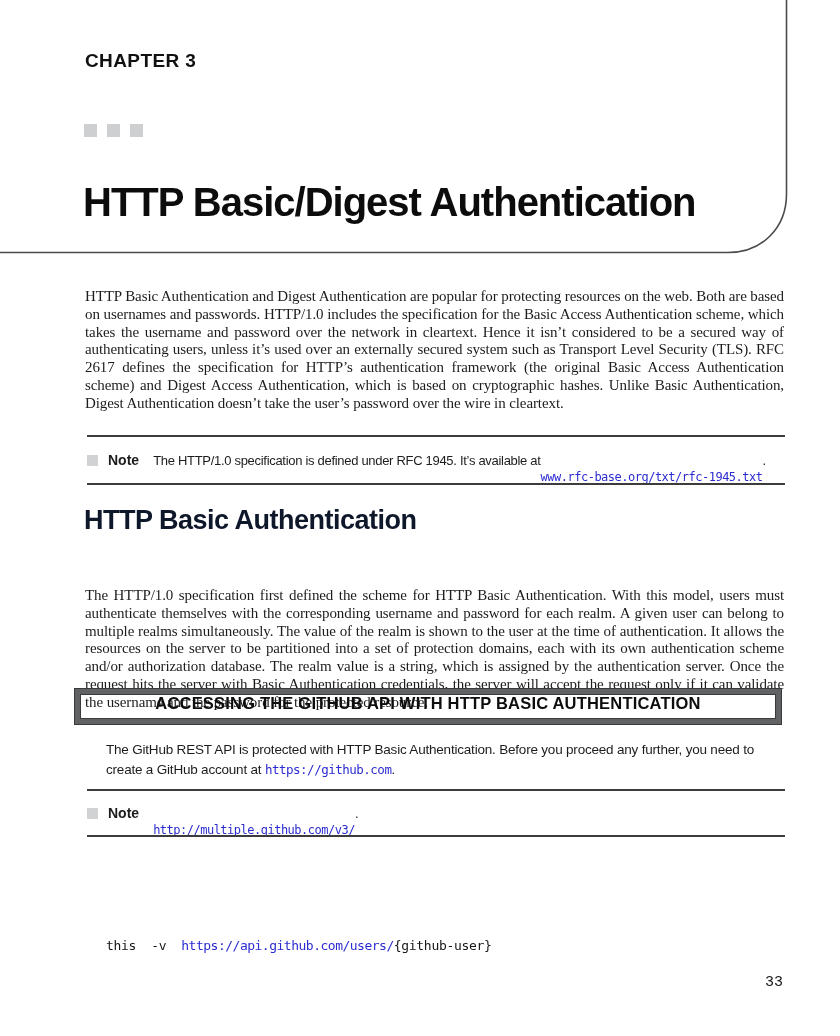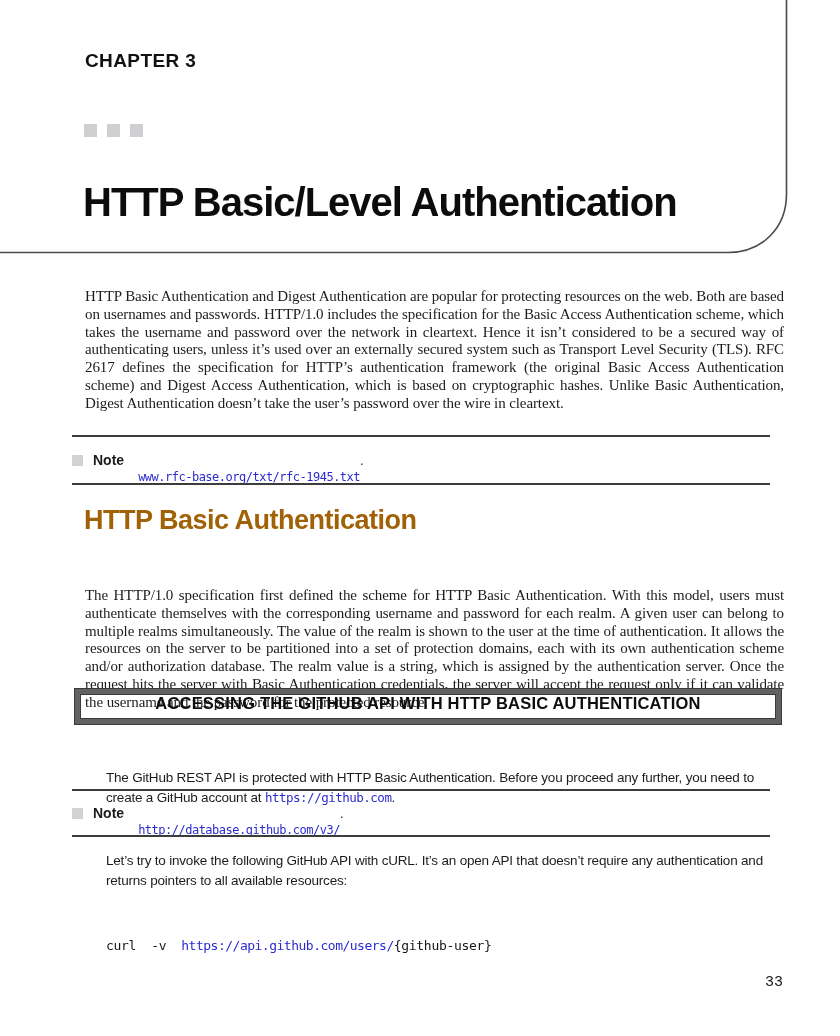--- a/index.html
+++ b/index.html
@@ -26,21 +26,21 @@
 
   .body-para {
     left:85px; width:699px;
     font-size:15px; line-height:17.8px; letter-spacing:-0.1px;
     text-align:justify; color:#1c1c1c;
   }
   .para-intro { top:288px; }
   .para-basic { top:587px; }
 
   .note {
-    left:72px; width:698px;
+    left:87px; width:698px;
     border-top:2px solid var(--rule-gray,#3c3c3c);
     border-bottom:2px solid var(--rule-gray,#3c3c3c);
     display:flex; align-items:center;
     font-family:"Liberation Sans", sans-serif; font-size:13px;
     letter-spacing:-0.3px; color:#1c1c1c; white-space:nowrap; overflow:hidden;
   }
   .note-1 { top:435px; height:46px; }
   .note-2 { top:789px; height:44px; }
   .note-icon { width:11px; height:11px; background:#d0d2d3; flex:0 0 auto; margin-right:10px; }
   .note-label { font-weight:bold; font-size:14px; letter-spacing:0; margin-right:14px; }
@@ -48,38 +48,38 @@
   .mono-link {
     font-family:"DejaVu Sans Mono","Liberation Mono", monospace;
     font-size:12px; letter-spacing:-0.5px; color:var(--link-blue,#2b2bd0);
     text-decoration:none;
     margin-top:33px;
   }
 
   .section-heading {
     left:84px; top:505px;
     font-family:"Liberation Sans", sans-serif; font-weight:bold;
-    font-size:27px; letter-spacing:-0.5px; color:#a16207; white-space:nowrap;
+    font-size:27px; letter-spacing:-0.5px; color:#0f172a; white-space:nowrap;
   }
 
   .sidebar-box {
     left:75px; top:689px; width:696px; height:25px;
     border:5px solid #616264;
     box-shadow: 0 0 0 1px #3a3a3a, inset 0 0 0 1px #3a3a3a;
     display:flex; align-items:flex-start; justify-content:center;
     font-family:"Liberation Sans", sans-serif; font-weight:bold;
     font-size:16.5px; letter-spacing:.2px; color:#0d0d0d; white-space:nowrap;
   }
 
   .sidebar-para {
     left:106px; width:664px;
     font-family:"Liberation Sans", sans-serif; font-size:13.5px;
     line-height:19.5px; letter-spacing:-0.2px; color:#1c1c1c;
   }
-  .sidebar-para-1 { top:768px; }
+  .sidebar-para-1 { top:740px; }
   .sidebar-para-2 { top:851px; }
   .sidebar-para .mono-link { font-size:12.5px; }
 
   .code-block {
     left:106px; top:902px; width:660px;
     font-family:"DejaVu Sans Mono","Liberation Mono", monospace;
     font-size:13px; line-height:17.5px; letter-spacing:-0.3px;
     color:#161616; white-space:pre;
   }
   .code-gap { height:17px; }
@@ -96,58 +96,58 @@
 <div class="page">
 
   <div class="abs chapter-label">CHAPTER 3</div>
 
   <div class="abs squares">
     <div class="sq"></div>
     <div class="sq"></div>
     <div class="sq"></div>
   </div>
 
-  <h1 class="abs chapter-title" style="margin:0;">HTTP Basic/Level Authentication</h1>
+  <h1 class="abs chapter-title" style="margin:0;">HTTP Basic/Digest Authentication</h1>
 
   <svg class="abs curve-svg" width="840" height="260" viewBox="0 0 840 260">
     <path d="M 0 252.5 L 728 252.5 C 762 252.5 786.5 228 786.5 194 L 786.5 0" fill="none" stroke="#4a4a4a" stroke-width="1.6"></path>
   </svg>
 
   <p class="abs body-para para-intro" style="margin:0;">HTTP Basic Authentication and Digest Authentication are popular for protecting resources on the web. Both are based on usernames and passwords. HTTP/1.0 includes the specification for the Basic Access Authentication scheme, which takes the username and password over the network in cleartext. Hence it isn’t considered to be a secured way of authenticating users, unless it’s used over an externally secured system such as Transport Level Security (TLS). RFC 2617 defines the specification for HTTP’s authentication framework (the original Basic Access Authentication scheme) and Digest Access Authentication, which is based on cryptographic hashes. Unlike Basic Authentication, Digest Authentication doesn’t take the user’s password over the wire in cleartext.</p>
 
   <div class="abs note note-1">
     <span class="note-icon"></span>
     <span class="note-label">Note</span>
+    <span>The HTTP/1.0 specification is defined under RFC 1945. It’s available at </span>
     <a class="mono-link">www.rfc-base.org/txt/rfc-1945.txt</a>
     <span>.</span>
   </div>
 
   <h2 class="abs section-heading" style="margin:0;">HTTP Basic Authentication</h2>
 
   <p class="abs body-para para-basic" style="margin:0;">The HTTP/1.0 specification first defined the scheme for HTTP Basic Authentication. With this model, users must authenticate themselves with the corresponding username and password for each realm. A given user can belong to multiple realms simultaneously. The value of the realm is shown to the user at the time of authentication. It allows the resources on the server to be partitioned into a set of protection domains, each with its own authentication scheme and/or authorization database. The realm value is a string, which is assigned by the authentication server. Once the request hits the server with Basic Authentication credentials, the server will accept the request only if it can validate the username and the password for the protected resource.</p>
 
   <div class="abs sidebar-box">
     <span>ACCESSING THE GITHUB API WITH HTTP BASIC AUTHENTICATION</span>
   </div>
 
   <p class="abs sidebar-para sidebar-para-1" style="margin:0;">
     <span>The GitHub REST API is protected with HTTP Basic Authentication. Before you proceed any further, you need to create a GitHub account at </span><a class="mono-link">https://github.com</a><span>.</span>
   </p>
 
   <div class="abs note note-2">
     <span class="note-icon"></span>
     <span class="note-label">Note</span>
-    <a class="mono-link">http://database.github.com/v3/</a>
+    <a class="mono-link">http://multiple.github.com/v3/</a>
     <span>.</span>
   </div>
 
-  <p class="abs sidebar-para sidebar-para-2" style="margin:0;">Let’s try to invoke the following GitHub API with cURL. It’s an open API that doesn’t require any authentication and returns pointers to all available resources:</p>
 
   <div class="abs code-block">
-    <div><span>curl  -v  </span><a class="code-url mono-link" style="font-size:13px;">https://api.github.com/users/</a><span>{github-user}</span></div>
+    <div><span>this  -v  </span><a class="code-url mono-link" style="font-size:13px;">https://api.github.com/users/</a><span>{github-user}</span></div>
     <div class="code-gap"></div>
     
     
   </div>
 
   <div class="abs page-number">33</div>
 
 </div>
 
 </body></html>

